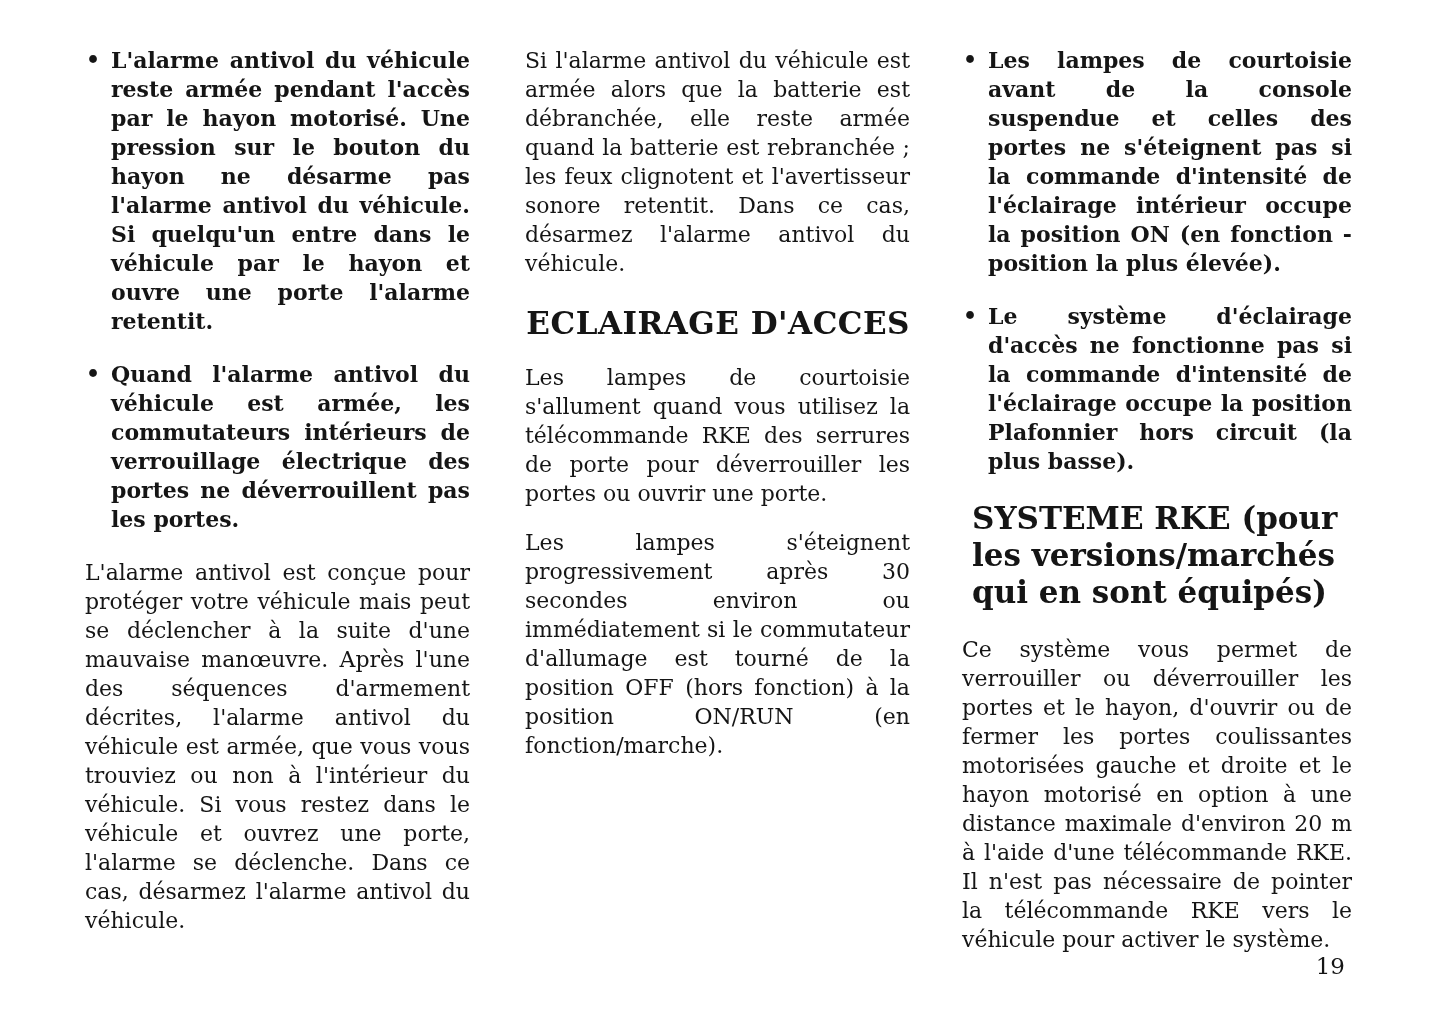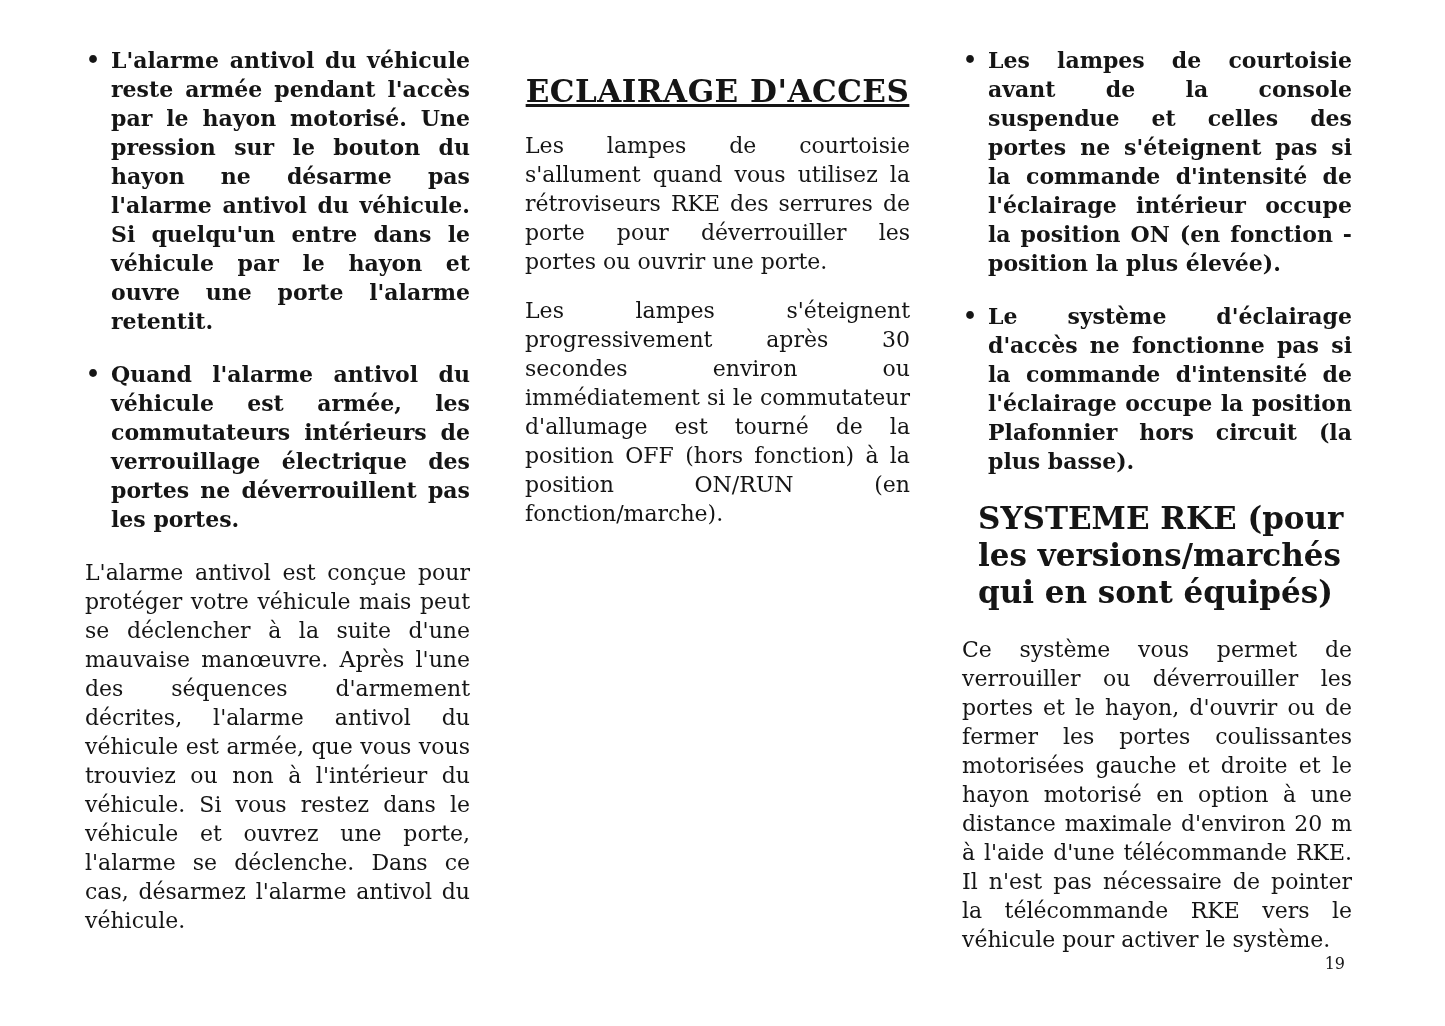--- a/index.html
+++ b/index.html
@@ -53,38 +53,37 @@
   .note-heading {
     font-weight: bold;
     text-align: left;
     margin: 0 0 18px 0;
   }
 
   .heading-mid {
     font-size: 31px;
     line-height: 36px;
     font-weight: bold;
-    text-align: center;
+    text-align: right;
     margin: 27px 0 22px 0;
     letter-spacing: 0.5px;
-    text-decoration: underline;
   }
   .heading-rke {
     font-size: 31px;
     line-height: 37px;
     font-weight: bold;
     text-align: left;
-    margin: 22px 0 24px 16px;
+    margin: 22px 0 24px 10px;
   }
 
   .page-number {
     position: absolute;
     right: 100px;
-    bottom: 54px;
-    font-size: 16px;
+    bottom: 48px;
+    font-size: 23px;
     line-height: 1;
   }
 </style>
 </head>
 <body>
 
 <div class="page">
   <div class="cols">
 
     <div class="col col-left">
@@ -93,22 +92,23 @@
         <span>L'alarme antivol du véhicule reste armée pendant l'accès par le hayon motorisé. Une pression sur le bouton du hayon ne désarme pas l'alarme antivol du véhicule. Si quelqu'un entre dans le véhicule par le hayon et ouvre une porte l'alarme retentit.</span>
       </div>
       <div class="bullet-item">
         <span class="bullet-marker">•</span>
         <span>Quand l'alarme antivol du véhicule est armée, les commutateurs intérieurs de verrouillage électrique des portes ne déverrouillent pas les portes.</span>
       </div>
       <p>L'alarme antivol est conçue pour protéger votre véhicule mais peut se déclencher à la suite d'une mauvaise manœuvre. Après l'une des séquences d'armement décrites, l'alarme antivol du véhicule est armée, que vous vous trouviez ou non à l'intérieur du véhicule. Si vous restez dans le véhicule et ouvrez une porte, l'alarme se déclenche. Dans ce cas, désarmez l'alarme antivol du véhicule.</p>
     </div>
 
     <div class="col col-mid">
+      <p>Si l'alarme antivol du véhicule est armée alors que la batterie est débranchée, elle reste armée quand la batterie est rebranchée ; les feux clignotent et l'avertisseur sonore retentit. Dans ce cas, désarmez l'alarme antivol du véhicule.</p>
       <div class="heading-mid">ECLAIRAGE D'ACCES</div>
-      <p>Les lampes de courtoisie s'allument quand vous utilisez la rétroviseurs RKE des serrures de porte pour déverrouiller les portes ou ouvrir une porte.</p>
+      <p>Les lampes de courtoisie s'allument quand vous utilisez la télécommande RKE des serrures de porte pour déverrouiller les portes ou ouvrir une porte.</p>
       <p>Les lampes s'éteignent progressivement après 30 secondes environ ou immédiatement si le commutateur d'allumage est tourné de la position OFF (hors fonction) à la position ON/RUN (en fonction/marche).</p>
     </div>
 
     <div class="col col-right">
       <div class="bullet-item">
         <span class="bullet-marker">•</span>
         <span>Les lampes de courtoisie avant de la console suspendue et celles des portes ne s'éteignent pas si la commande d'intensité de l'éclairage intérieur occupe la position ON (en fonction - position la plus élevée).</span>
       </div>
       <div class="bullet-item">
         <span class="bullet-marker">•</span>

